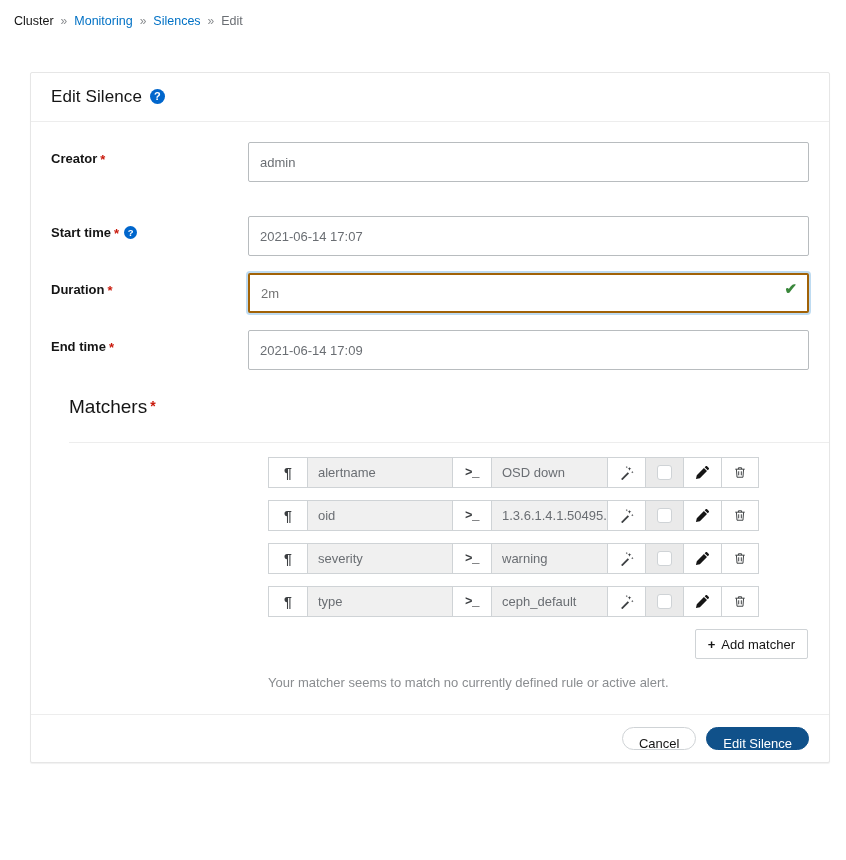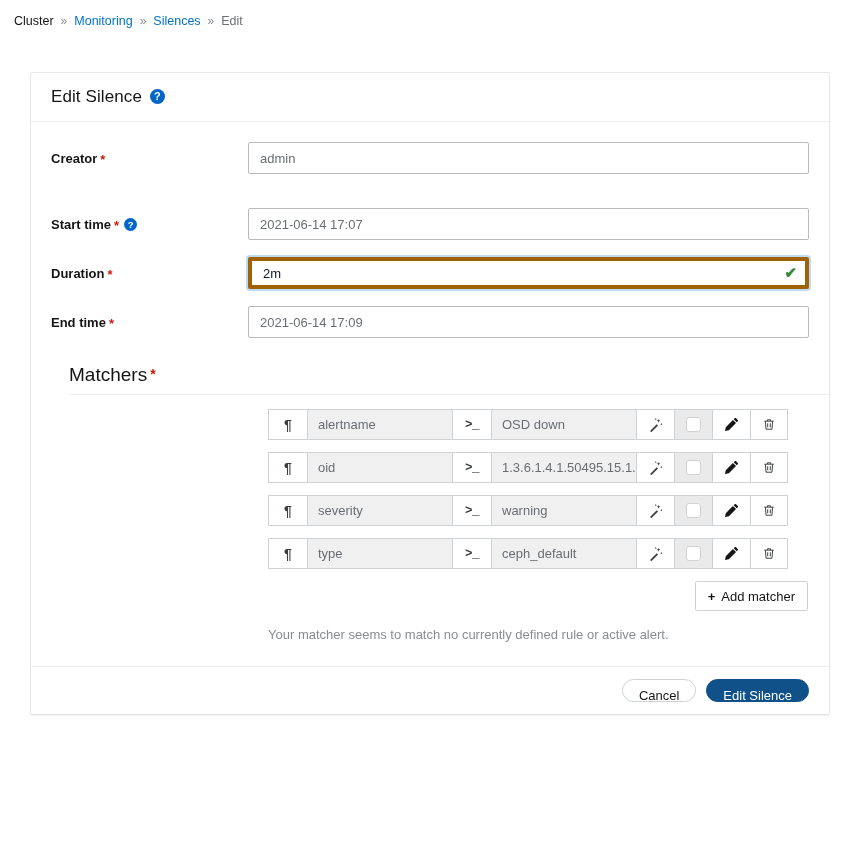--- a/index.html
+++ b/index.html
@@ -99,41 +99,41 @@
     font-weight: bold;
     font-size: 13px;
     margin-left: 3px;
     position: relative;
     top: 1px;
   }
   .field-wrap { flex: 1 1 auto; position: relative; }
 
   .txt {
     width: 100%;
-    height: 32px;
+    height: 40px;
     padding: 4px 11px;
     font-family: "Liberation Sans", sans-serif;
     font-size: 13px;
     color: #6a6e73;
     background: #fff;
     border: 1px solid #b8bcbf;
     border-radius: 2px;
     outline: none;
   }
   textarea.txt {
     height: 67px;
     padding-top: 8px;
     resize: vertical;
     line-height: 1.35;
   }
   .txt.valid {
-    border: 4px solid #a16207;
+    border: 2px solid #a16207;
     box-shadow: 0 0 0 2px rgba(137,190,230,.55);
     padding-right: 44px;
-    color: #0f172a;
+    color: #737373;
   }
   .valid-check {
     position: absolute;
     right: 12px; top: 8px;
     color: #3a873b;
     font-size: 15px;
     font-weight: bold;
     line-height: 1;
     pointer-events: none;
   }
@@ -144,21 +144,21 @@
     width: 12px; height: 12px;
     pointer-events: none;
     background:
       linear-gradient(135deg, transparent 0 44%, #b8bcbf 44% 52%, transparent 52% 100%),
       linear-gradient(135deg, transparent 0 70%, #b8bcbf 70% 78%, transparent 78% 100%);
   }
 
   
   .matchers-head {
     margin: 26px 0 0 18px;
-    padding-bottom: 8px;
+    padding-bottom: 24px;
     border-bottom: 1px solid #ededed;
     width: 760px;
   }
   .matchers-title {
     font-size: 19px;
     font-weight: 400;
     color: #151515;
   }
   .matchers-title .req { font-size: 14px; top: -2px; }
 
@@ -194,21 +194,21 @@
     letter-spacing: -.5px;
   }
   .minput {
     background: #f0f0f0;
     color: #6a6e73;
     padding: 8px 10px;
     overflow: hidden;
     white-space: nowrap;
   }
   .minput.name { width: 145px; }
-  .minput.value { width: 145px; }
+  .minput.value { width: 116px; }
   .ibtn {
     width: 38px;
     justify-content: center;
     cursor: pointer;
     color: #3c3f42;
   }
   .ibtn.check-btn { background: #eaeaea; }
   .chk-box {
     width: 15px; height: 15px;
     background: #fff;

